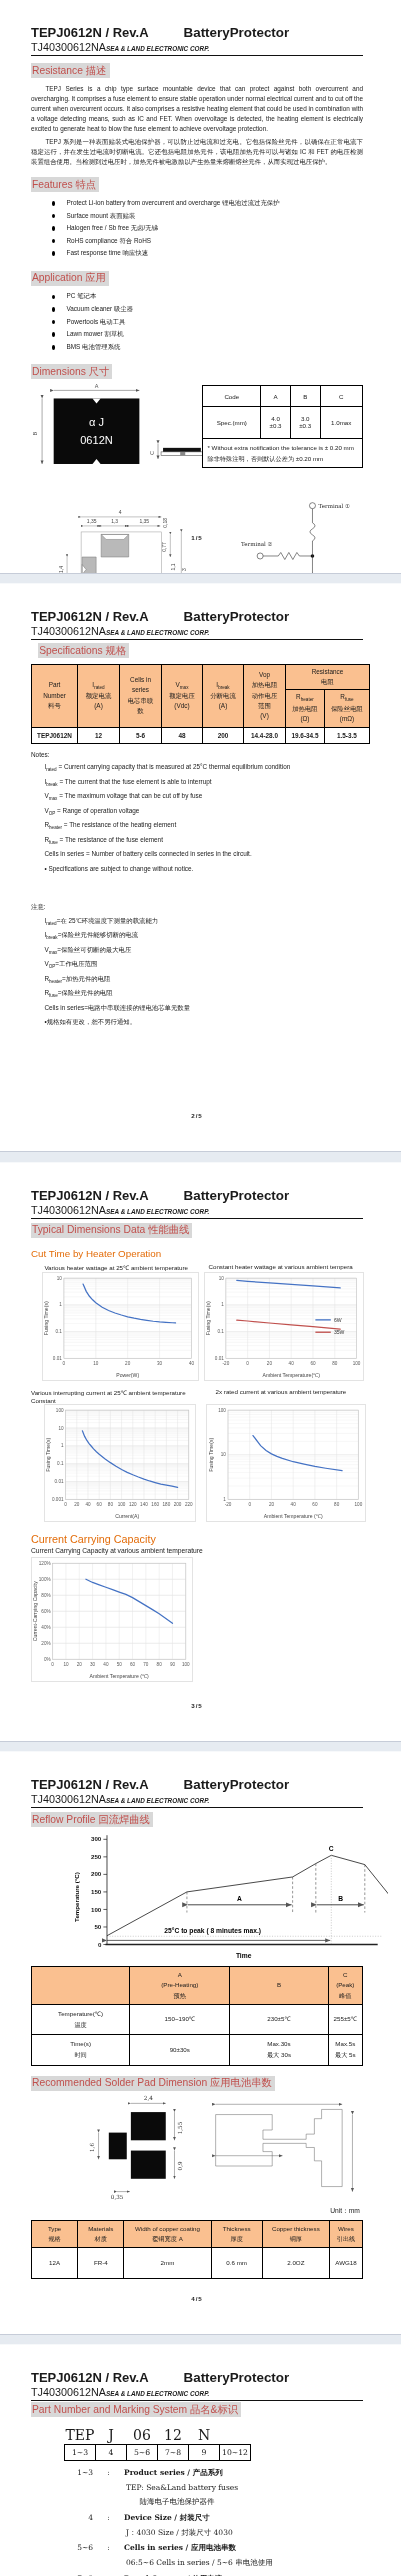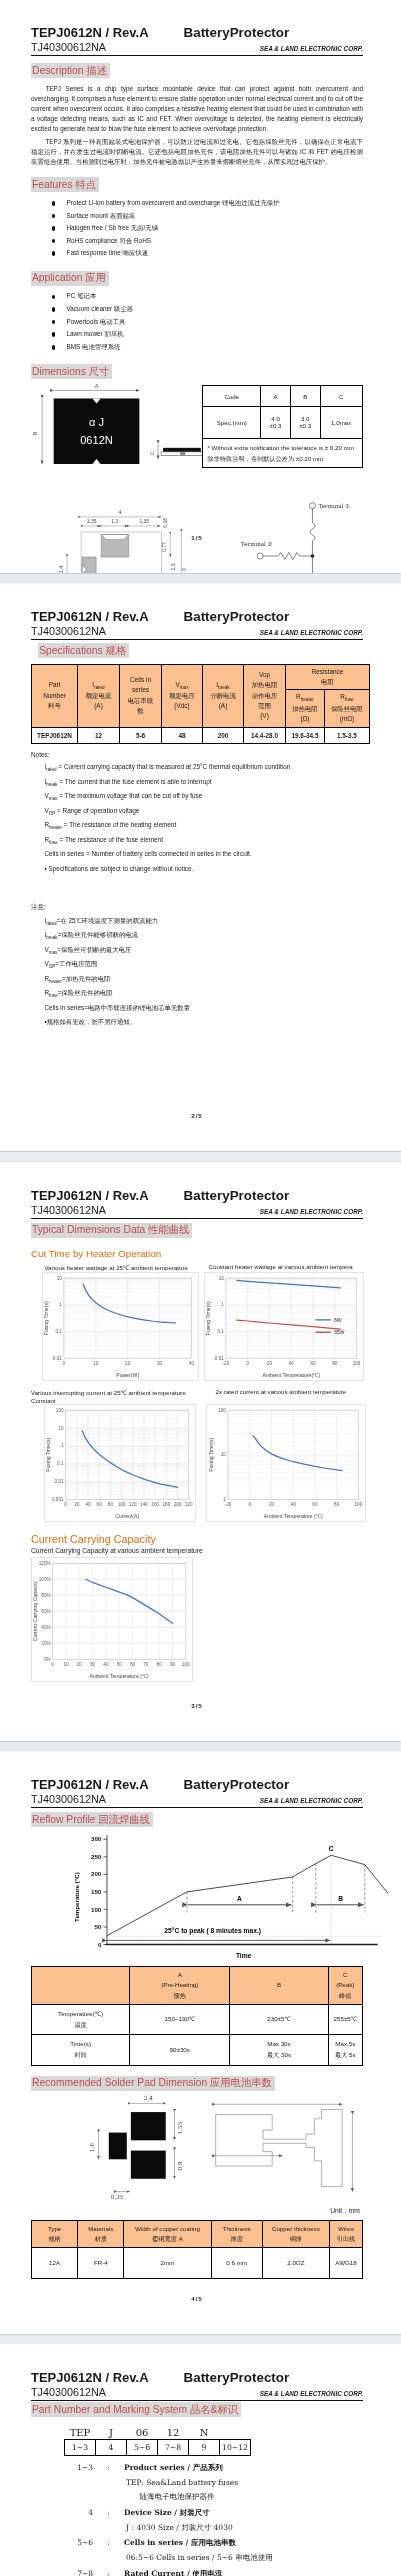--- a/index.html
+++ b/index.html
@@ -4,21 +4,21 @@
 <style>
   html,body{margin:0;padding:0;background:#fff;}
   body{width:402px;font-family:"Liberation Sans",sans-serif;color:#1a1a1a;}
   .page{width:394px;position:relative;background:#fff;overflow:hidden;box-sizing:border-box;padding:25px 31px 0 31px;}
   .gap{height:11.3px;background:#e6ebf1;border-top:1px solid #c6ccd8;border-bottom:0.5px solid #f7f9fb;box-sizing:border-box;}
   
   .doc-head{border-bottom:1.5px solid #111;padding-bottom:2.1px;}
   .dh1{display:flex;align-items:baseline;}
   .t1{font-size:13px;font-weight:bold;letter-spacing:0px;}
   .t2{font-size:13.4px;font-weight:bold;margin-left:35px;}
-  .dh2{display:flex;justify-content:space-between;align-items:baseline;margin-top:1px;}
+  .dh2{display:flex;align-items:baseline;margin-top:1px;}
   .t3{font-size:10.8px;}
   .t4{font-size:6.4px;font-style:italic;font-weight:bold;}
   
   .sec{display:inline-block;background:#d8d8d8;color:#c0504d;font-size:10.3px;margin:7.2px 0 3.1px 0;padding:0.5px 3.1px 0.5px 1px;}
   .sec.ind{margin-left:7.2px;}
   .osec{color:#e36c09;font-size:9.8px;font-weight:normal;margin:7.2px 0 2.1px 0;}
   p.body{font-size:6.4px;line-height:1.55;text-align:justify;margin:3.1px 0;}
   .ul{margin:2.1px 0 5.2px 20.6px;}
   .li{display:flex;align-items:center;font-size:6.4px;margin:3.6px 0;}
   .dot{width:3.6px;height:4.6px;border-radius:50%;background:#000;margin-right:11.3px;flex:0 0 auto;}
@@ -45,21 +45,21 @@
   .chart svg{display:block;}
   
   .ttbl{font-size:6.2px;width:100%;margin-top:4.1px;border:0.8px solid #000;}
   .ttbl th{background:#fac090;border:0.5px solid #000;font-weight:normal;padding:2.6px 2.1px;text-align:center;line-height:1.7;}
   .ttbl td{border:0.5px solid #000;text-align:center;padding:4.1px 2.1px;line-height:1.7;}
   .ttbl td.lh{font-weight:normal;}
   .unit{font-size:6.7px;text-align:right;margin:5.2px 3.1px 0 0;}
   
   .mark{font-family:"DejaVu Serif",serif;}
   .mkt{margin:5.2px 0 0 33px;font-size:7.2px;}
-  .mkt .top td{border:none;text-align:center;padding:1px 0;font-size:10px;}
+  .mkt .top td{border:none;text-align:center;padding:1px 0;font-size:14px;}
   .mkt .bot td{border:0.8px solid #000;text-align:center;width:30px;padding:3.1px 0;font-size:7.7px;}
   .mlist{font-family:"DejaVu Serif",serif;font-size:7.5px;margin-top:7.2px;}
   .mrow{display:flex;margin:3.1px 0;}
   .mpos{width:62px;text-align:right;}
   .mcol{width:31px;text-align:center;}
   .mlab{font-weight:bold;}
   .mdet{margin-left:95px;line-height:1.9;}
   .svglabel{font-family:"DejaVu Serif",serif;}
 </style>
 </head>
@@ -70,21 +70,21 @@
     <div class="dh1">
       <span class="t1">TEPJ0612N / Rev.A</span>
       <span class="t2">BatteryProtector</span>
     </div>
     <div class="dh2">
       <span class="t3">TJ40300612NA</span>
       <span class="t4">SEA &amp; LAND ELECTRONIC CORP.</span>
     </div>
   </div>
 
-  <div class="sec">Description 描述</div>
+  <div class="sec">Resistance 描述</div>
   <p class="body" style="text-indent:14.4px">TEPJ Series is a chip type surface mountable device that can protect against both overcurrent and overcharging. It comprises a fuse element to ensure stable operation under normal electrical current and to cut off the current when overcurrent occurs. It also comprises a resistive heating element that could be used in combination with a voltage detecting means, such as IC and FET. When overvoltage is detected, the heating element is electrically excited to generate heat to blow the fuse element to achieve overvoltage protection.</p>
   <p class="body" style="text-indent:14.4px">TEPJ 系列是一种表面贴装式电池保护器，可以防止过电流和过充电。它包括保险丝元件，以确保在正常电流下稳定运行，并在发生过电流时切断电流。它还包括电阻加热元件，该电阻加热元件可以与诸如 IC 和 FET 的电压检测装置组合使用。当检测到过电压时，加热元件被电激励以产生热量来熔断熔丝元件，从而实现过电压保护。</p>
 
   <div class="sec">Features 特点</div>
   <div class="ul">
     <div class="li">
         <span class="dot"></span>
         <span>Protect Li-ion battery from overcurrent and overcharge  锂电池过流过充保护</span>
       </div>
     <div class="li">

